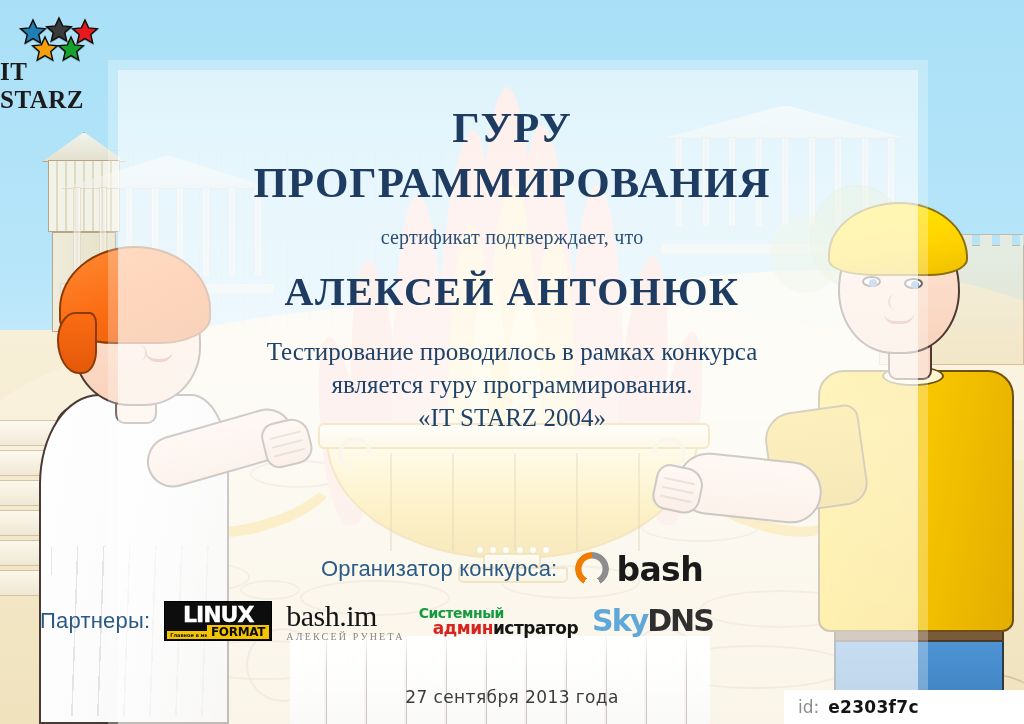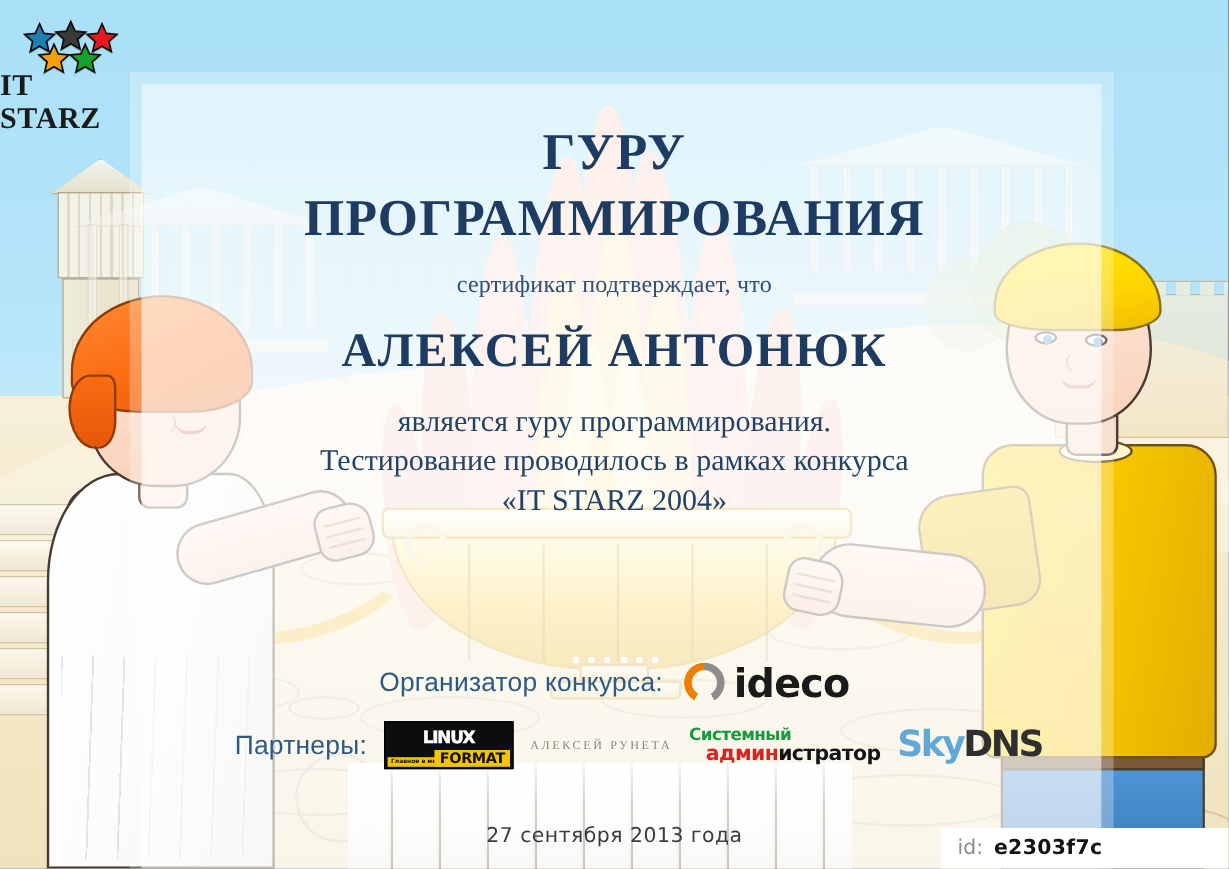--- a/index.html
+++ b/index.html
@@ -307,21 +307,21 @@
     position:absolute;top:335px;left:60px;right:60px;
     font-size:25px;line-height:33px;color:#1f4268;
   }
 
   .row-org{
     position:absolute;top:547px;left:0;right:0;height:44px;
     display:flex;align-items:center;justify-content:center;gap:18px;
   }
   .row-part{
     position:absolute;top:598px;left:0;right:0;height:46px;
-    display:flex;align-items:center;justify-content:center;gap:14px;margin-left:40px;
+    display:flex;align-items:center;justify-content:flex-start;gap:14px;margin-left:40px;
   }
   .lbl{
     font-family:Liberation Sans, sans-serif;
     font-size:22px;color:#2b5a86;letter-spacing:.2px;
   }
 
   
   .ideco{display:flex;align-items:center;gap:7px;}
   .ideco-mark{
     position:relative;width:34px;height:34px;border-radius:50%;
@@ -332,21 +332,21 @@
   }
   .ideco-txt{
     font-family:"DejaVu Sans",sans-serif;
     font-size:33px;font-weight:bold;color:#1a1a1a;letter-spacing:-.6px;line-height:1;
   }
 
   
   .lf{position:relative;width:108px;height:40px;background:#0d0d0d;border:1px solid #000;}
   .lf-linux{
     position:absolute;left:4px;top:1px;right:4px;height:24px;
-    font-family:"DejaVu Sans",sans-serif;font-weight:bold;font-size:14px;
+    font-family:"DejaVu Sans",sans-serif;font-weight:bold;font-size:22px;
     color:#fff;letter-spacing:-1px;text-align:center;line-height:24px;
     -webkit-text-stroke:.4px #fff;
   }
   .lf-format{
     position:absolute;right:2px;bottom:1px;background:#f5c400;color:#0d0d0d;
     font-family:"DejaVu Sans",sans-serif;font-weight:bold;font-size:12px;
     padding:0 4px;letter-spacing:-.3px;line-height:14px;
   }
   .lf-tag{
     position:absolute;left:2px;bottom:1px;background:#f5c400;color:#0d0d0d;
@@ -608,43 +608,44 @@
   <div class="overlay"></div>
 
   <div class="content">
 
     <div class="t-guru">ГУРУ</div>
     <div class="t-prog">ПРОГРАММИРОВАНИЯ</div>
     <div class="t-confirm">сертификат подтверждает, что</div>
     <div class="t-name">АЛЕКСЕЙ АНТОНЮК</div>
 
     <div class="t-body">
+      <div>Тестирование проводилось в рамках конкурса</div>
       <div>является гуру программирования.</div>
-      <div>Тестирование проводилось в рамках конкурса</div>
       <div>«IT STARZ 2004»</div>
     </div>
 
     <div class="row-org">
       <span class="lbl">Организатор конкурса:</span>
       <span class="ideco">
         <span class="ideco-mark"></span>
-        <span class="ideco-txt">ideco</span>
+        <span class="ideco-txt">bash</span>
       </span>
     </div>
 
     <div class="row-part">
       <span class="lbl">Партнеры:</span>
 
       <span class="lf">
         <span class="lf-linux">LINUX</span>
         <span class="lf-tag">Главное в мире Linux</span>
         <span class="lf-format">FORMAT</span>
       </span>
 
       <span class="bash">
+        <span class="bash-top" style="display:block;">bash.im</span>
         <span class="bash-sub" style="display:block;">АЛЕКСЕЙ РУНЕТА</span>
       </span>
 
       <span class="sa">
         <span class="sa-1" style="display:block;">Системный</span>
         <span class="sa-2" style="display:block;padding-left:14px;"><span class="r">админ</span><span class="k">истратор</span></span>
       </span>
 
       <span class="sk">
         <span class="s">Sky</span><span class="d">DNS</span>

